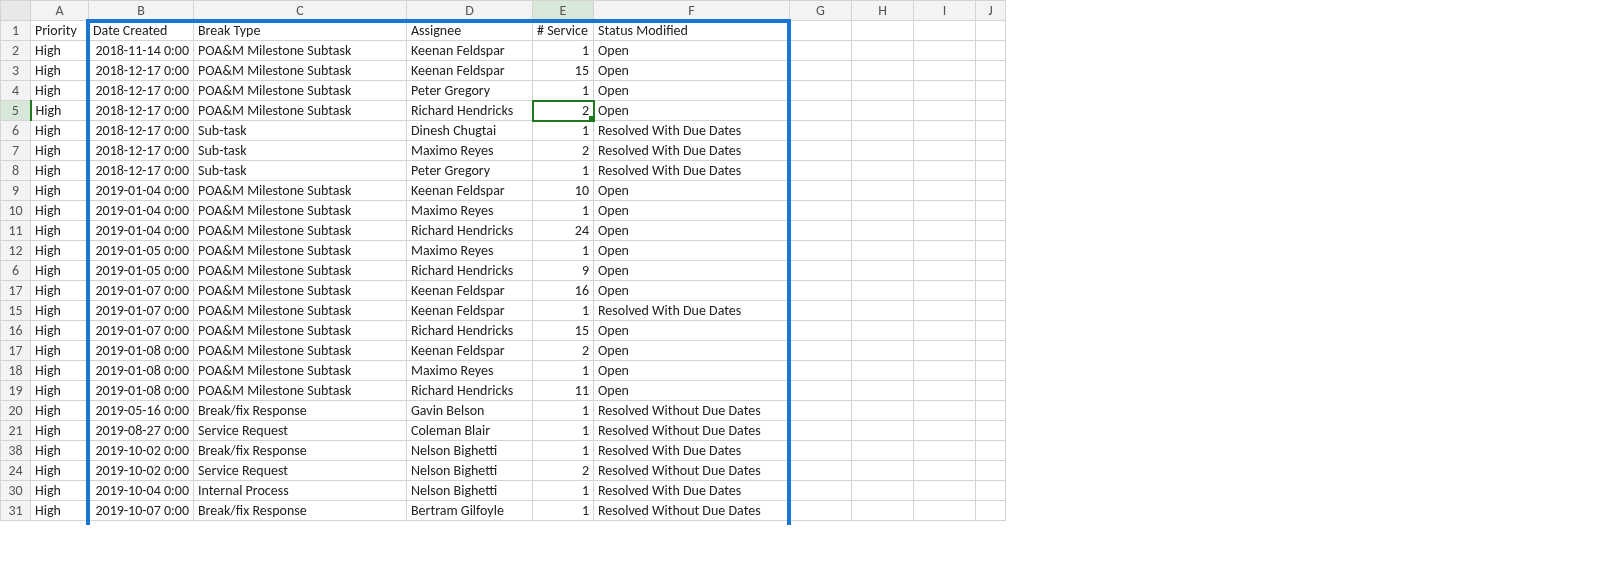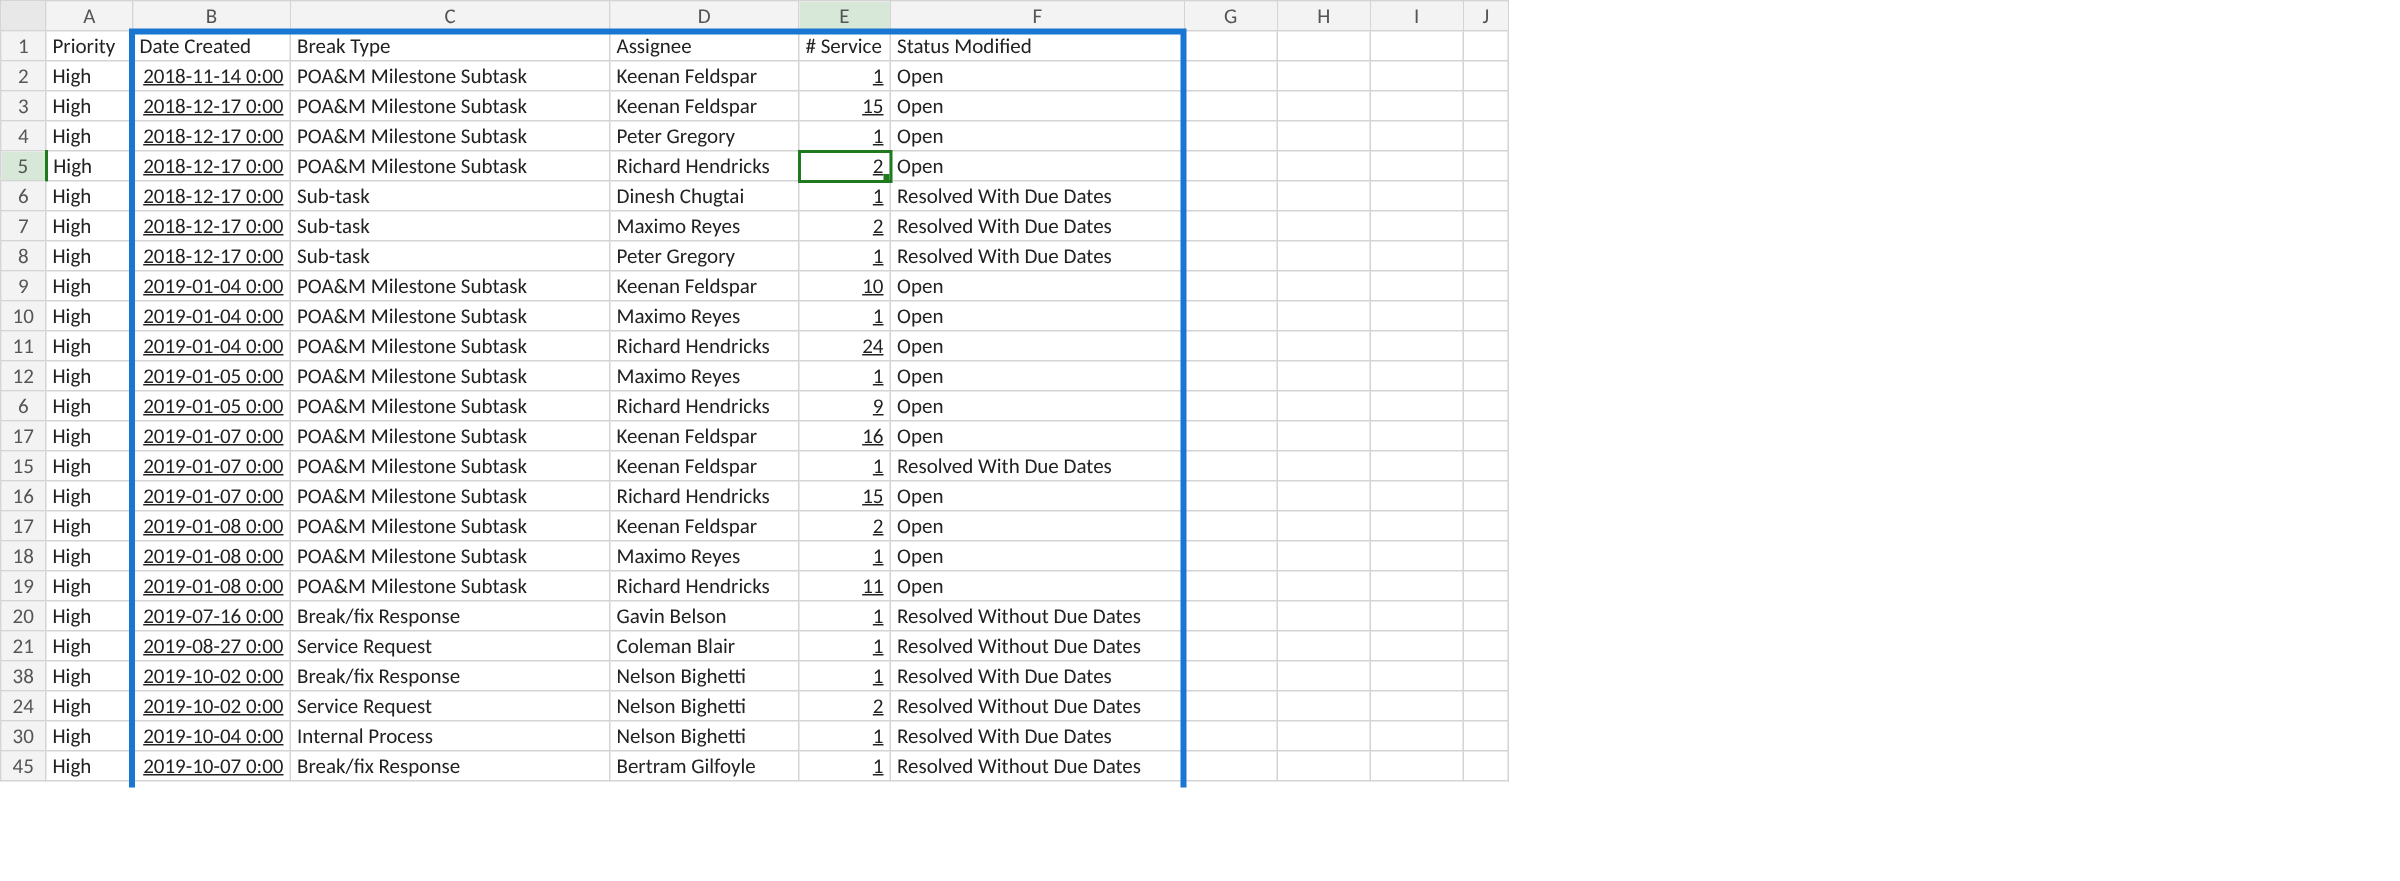--- a/index.html
+++ b/index.html
@@ -54,21 +54,20 @@
   }
   tbody th.rowhdr.sel-row {
     background: #d8e8d8;
     border-right: 2px solid #1f7a1f;
   }
   tbody td {
     text-align: left;
   }
   tbody td.num {
     text-align: right;
-    text-decoration: underline;
   }
   
   td.active-cell {
     outline: 2px solid #1f7a1f;
     outline-offset: -1px;
     position: relative;
   }
   td.active-cell::after {
     content: "";
     position: absolute;
@@ -366,21 +365,21 @@
           <td class="num">11</td>
           <td>Open</td>
           <td></td>
           <td></td>
           <td></td>
           <td></td>
         </tr>
         <tr>
           <th class="rowhdr">20</th>
           <td>High</td>
-          <td class="num">2019-07-16 0:00</td>
+          <td class="num">2019-05-16 0:00</td>
           <td>Break/fix Response</td>
           <td>Gavin Belson</td>
           <td class="num">1</td>
           <td>Resolved Without Due Dates</td>
           <td></td>
           <td></td>
           <td></td>
           <td></td>
         </tr>
         <tr>
@@ -429,21 +428,21 @@
           <td>Internal Process</td>
           <td>Nelson Bighetti</td>
           <td class="num">1</td>
           <td>Resolved With Due Dates</td>
           <td></td>
           <td></td>
           <td></td>
           <td></td>
         </tr>
         <tr>
-          <th class="rowhdr">45</th>
+          <th class="rowhdr">31</th>
           <td>High</td>
           <td class="num">2019-10-07 0:00</td>
           <td>Break/fix Response</td>
           <td>Bertram Gilfoyle</td>
           <td class="num">1</td>
           <td>Resolved Without Due Dates</td>
           <td></td>
           <td></td>
           <td></td>
           <td></td>

